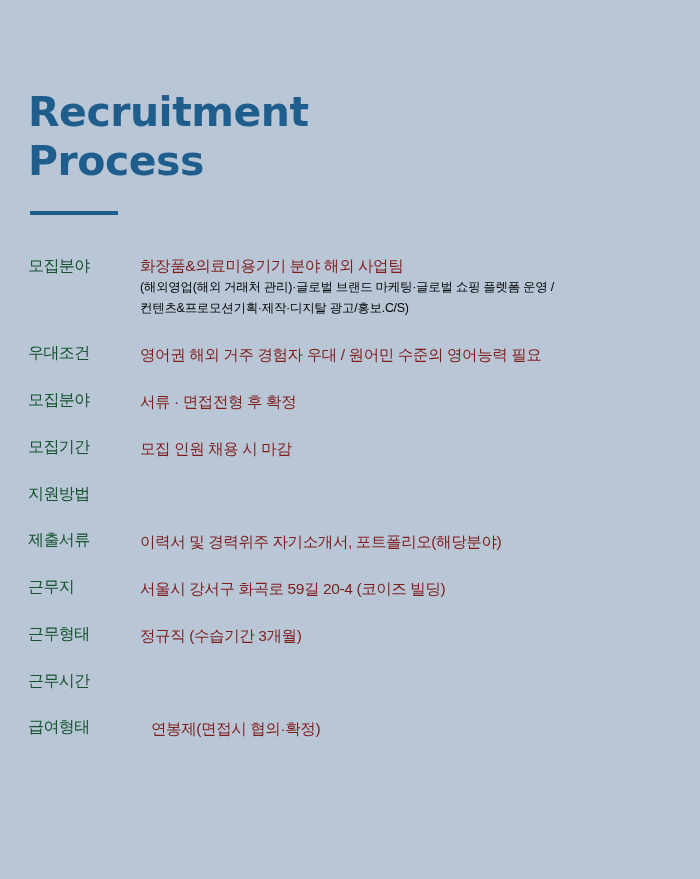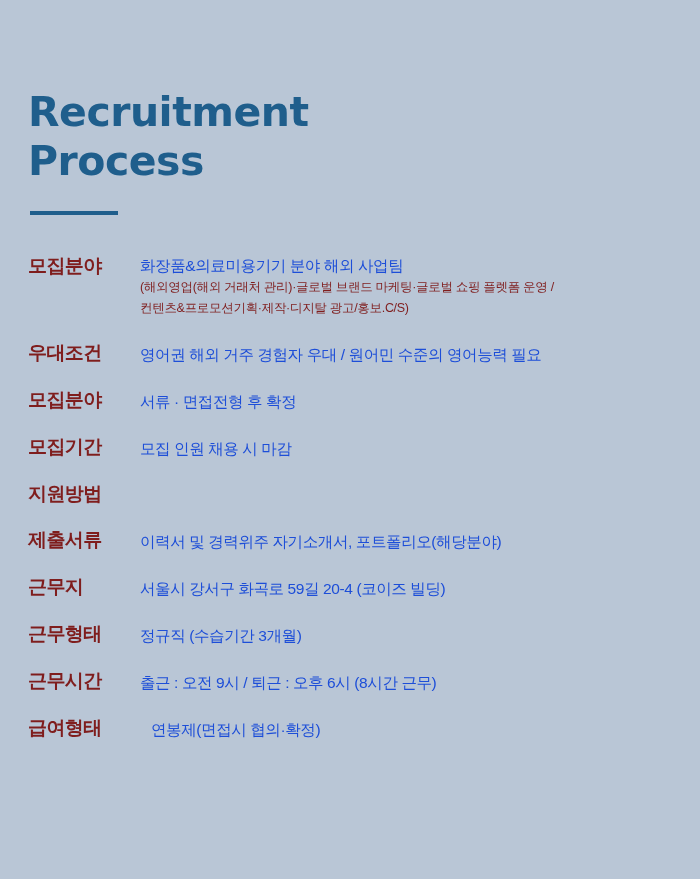--- a/index.html
+++ b/index.html
@@ -53,40 +53,40 @@
     align-items: flex-start;
     margin-bottom: 22px;
   }
   .row:last-child {
     margin-bottom: 0;
     gap: 11px;
   }
   .label {
     flex: 0 0 112px;
     width: 112px;
-    font-weight: bold;
-    font-size: 19px;
+    font-weight: normal;
+    font-size: 16px;
     line-height: 24px;
-    color: #7f1d1d;
+    color: #14532d;
     letter-spacing: -0.6px;
   }
   .value {
     flex: 1 1 auto;
     padding-top: 2px;
   }
   .value .main {
     font-size: 15.5px;
     line-height: 23px;
-    color: #1d4ed8;
+    color: #7f1d1d;
     letter-spacing: -0.4px;
   }
   .value .sub {
     font-size: 12.5px;
     line-height: 21px;
-    color: #7f1d1d;
+    color: #000000;
     letter-spacing: -0.3px;
   }
   .row.first .label {
     padding-top: 2px;
   }
 </style>
 </head>
 <body style="background: rgb(185, 198, 214);">
 
 <div class="page">
@@ -149,23 +149,20 @@
 
     <div class="row">
       <div class="label">근무형태</div>
       <div class="value">
         <div class="main">정규직 (수습기간 3개월)</div>
       </div>
     </div>
 
     <div class="row">
       <div class="label">근무시간</div>
-      <div class="value">
-        <div class="main">출근 : 오전 9시 / 퇴근 : 오후 6시 (8시간 근무)</div>
-      </div>
     </div>
 
     <div class="row">
       <div class="label">급여형태</div>
       <div class="value">
         <div class="main">연봉제(면접시 협의·확정)</div>
       </div>
     </div>
 
   </div>

